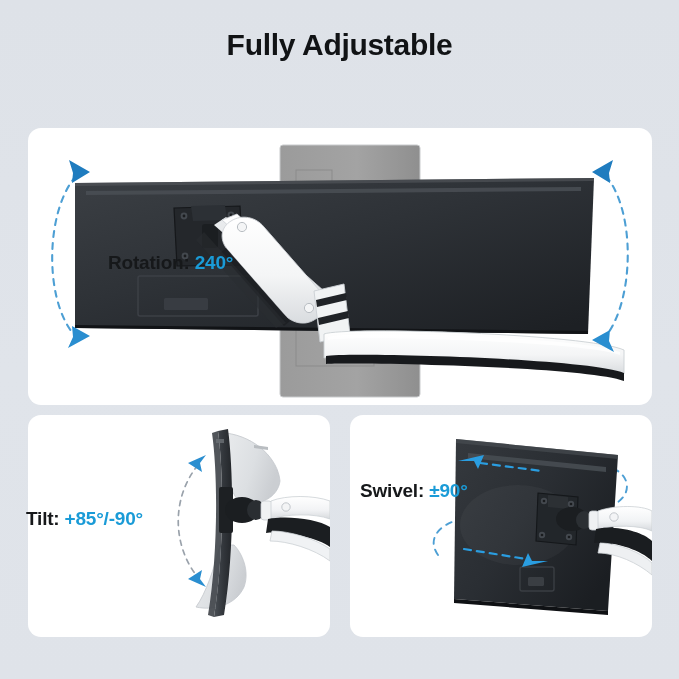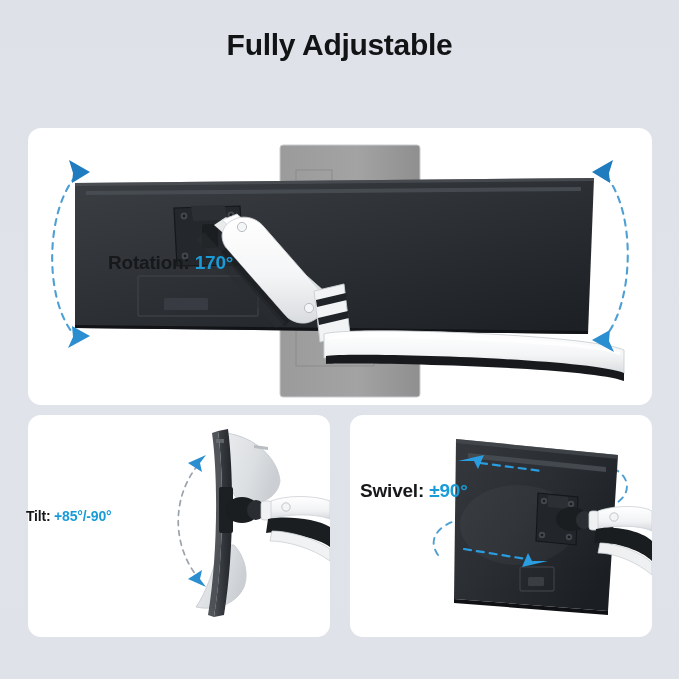--- a/index.html
+++ b/index.html
@@ -41,21 +41,21 @@
   .spec-label {
     position: absolute;
     font-weight: bold;
     color: #16181a;
     white-space: nowrap;
     letter-spacing: -0.2px;
   }
   .spec-label .val { color: #1a9bd7; }
 
   #label-rotation { left: 108px; top: 252px; font-size: 19px; }
-  #label-tilt     { left: 26px;  top: 508px; font-size: 14px; }
+  #label-tilt     { left: 26px;  top: 508px; font-size: 19px; }
   #label-swivel   { left: 360px; top: 480px; font-size: 19px; }
 
   .art { position: absolute; inset: 0; }
   svg { display: block; }
 </style>
 </head>
 <body>
 
 <div id="root">
 
@@ -137,21 +137,21 @@
       <g stroke="#4d9fd4" fill="none" stroke-width="2.1" stroke-dasharray="6 6" stroke-linecap="round">
         <path d="M578 48 C608 84 606 172 578 208"></path>
       </g>
       <polygon points="585,32 564,44 582,55 581,45" fill="#1f7cbf"></polygon>
       <polygon points="586,224 564,212 582,202 581,213" fill="#2a8ed0"></polygon>
     </svg>
   </div>
 
   <div class="spec-label" id="label-rotation">
     <span>Rotation:</span>
-    <span class="val">170°</span>
+    <span class="val">240°</span>
   </div>
 
   <div class="card" id="card-tilt">
     <svg class="art" width="302" height="222" viewBox="0 0 302 222">
       <defs>
         <linearGradient id="gGhost" x1="0" y1="0" x2="1" y2="0.4">
           <stop offset="0" stop-color="#e9ebed"></stop>
           <stop offset="0.6" stop-color="#dcdfe2"></stop>
           <stop offset="1" stop-color="#cbced2"></stop>
         </linearGradient>

